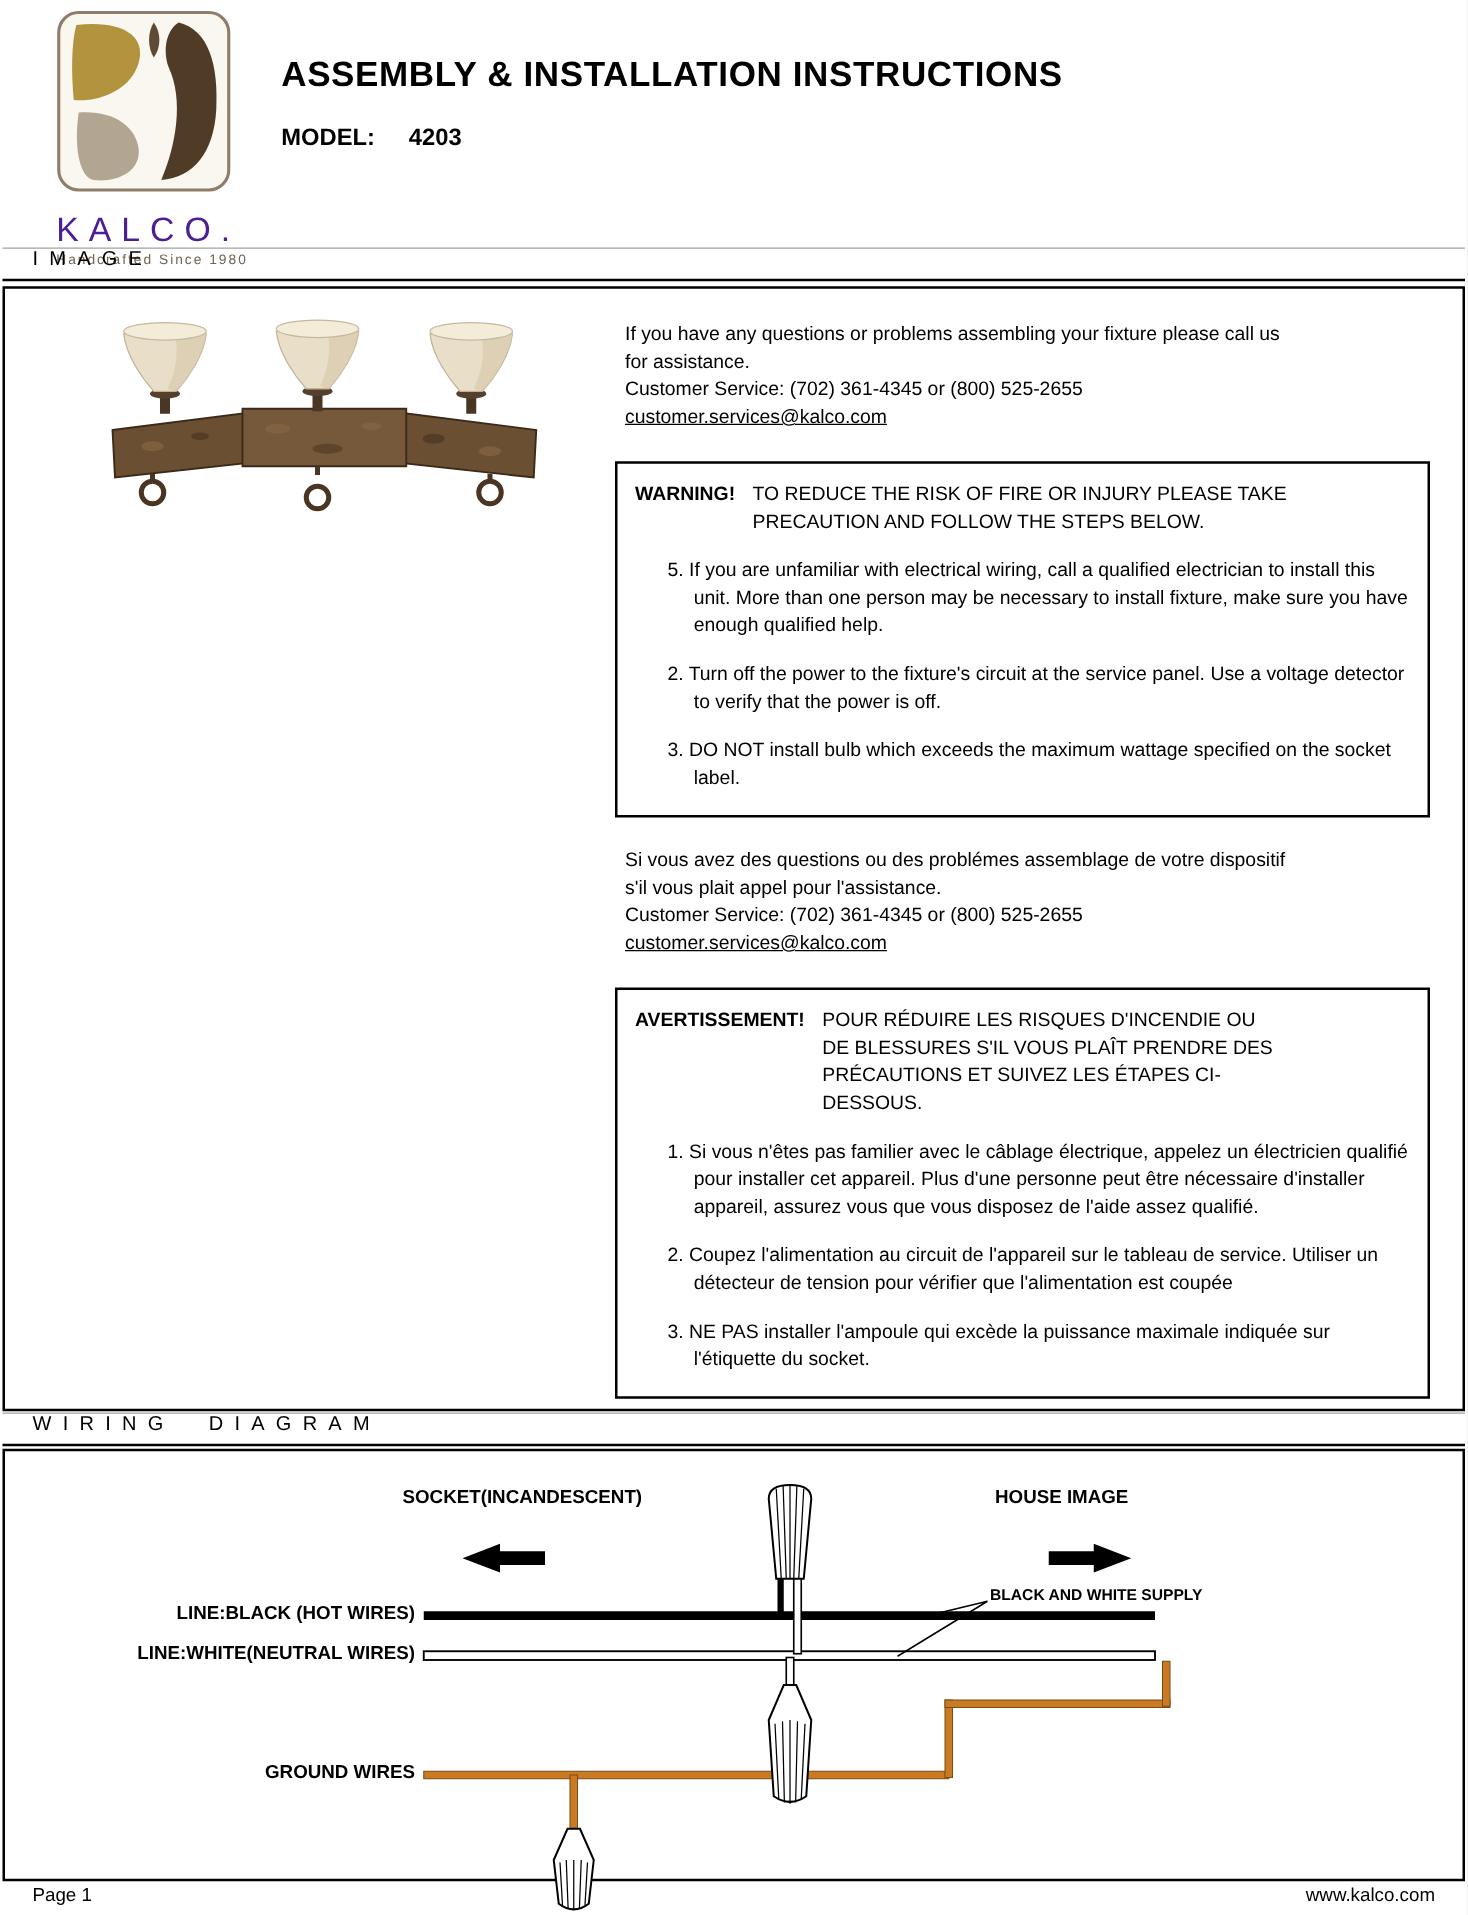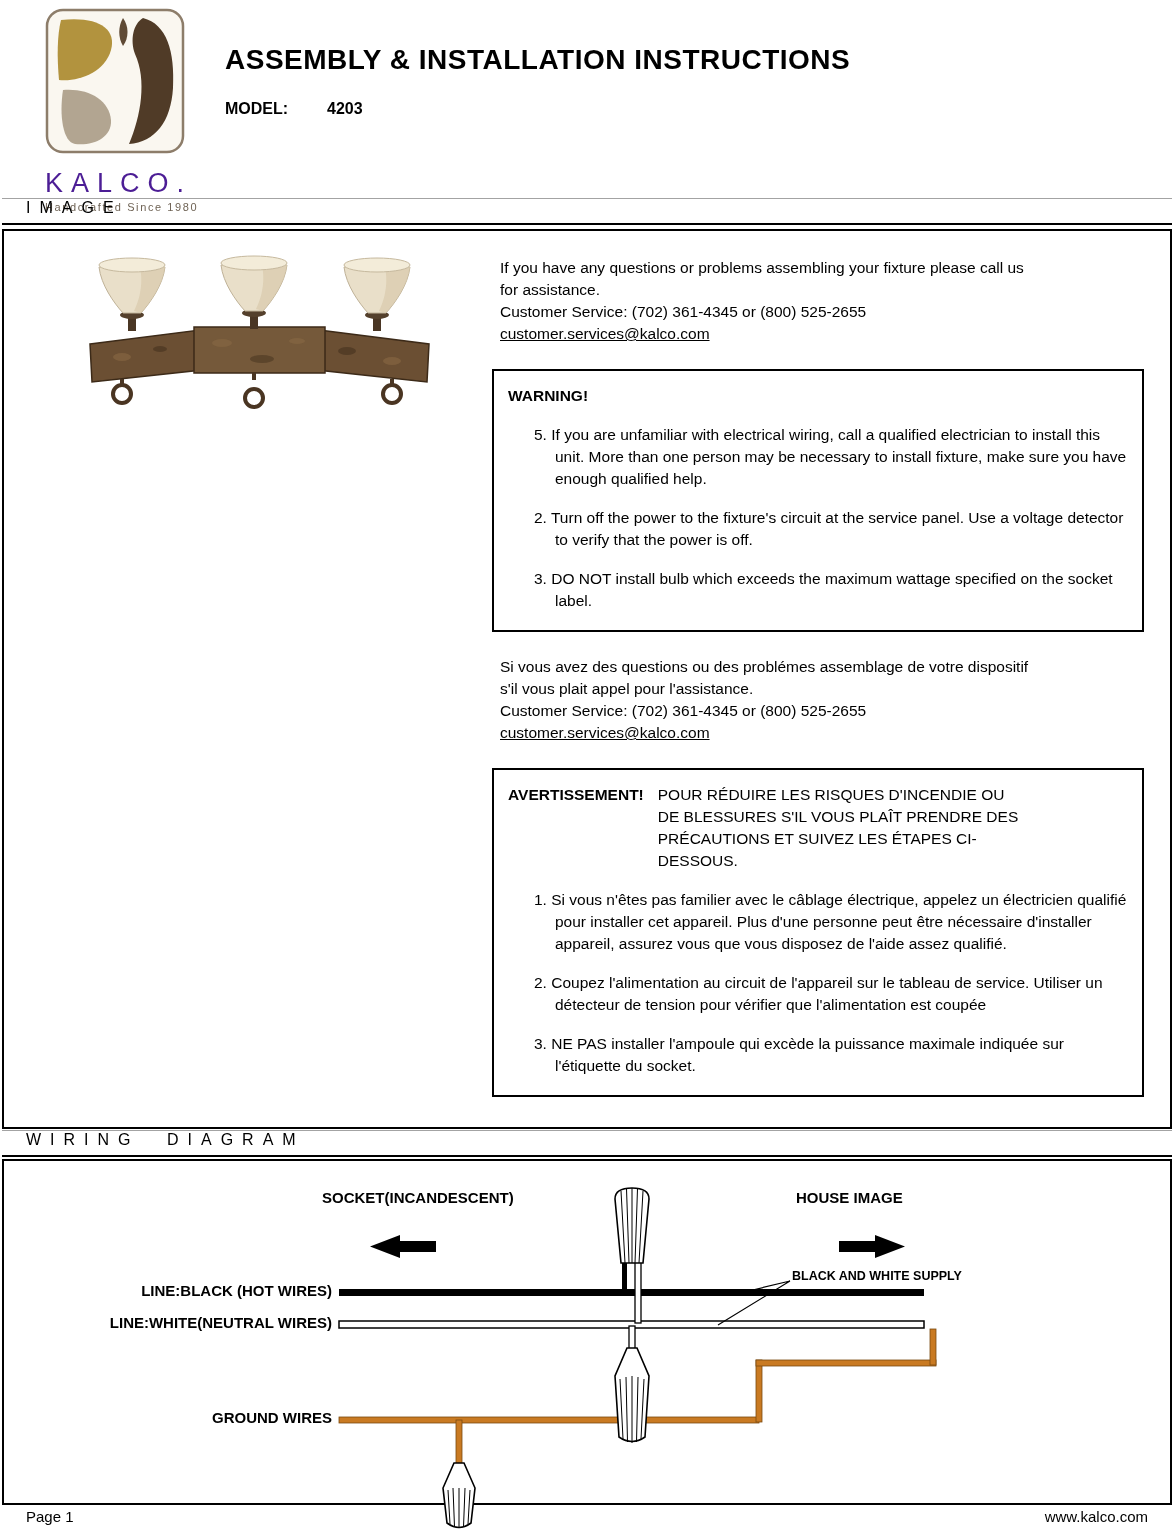--- a/index.html
+++ b/index.html
@@ -10,21 +10,21 @@
     font-family:"Liberation Sans", sans-serif; overflow:hidden;
   }
 
   
   .logo-block { position:absolute; left:45px; top:8px; width:180px; }
   .brand { margin-top:10px; font-size:27px; font-weight:400; letter-spacing:8px; color:#4c1d95; }
   .tagline { margin-top:2px; font-size:11px; letter-spacing:1.6px; color:#6f6355; }
   .header-text { position:absolute; left:225px; top:44px; }
   .page-title { font-size:28px; font-weight:bold; letter-spacing:0.5px; }
   .model-grid { margin-top:24px; display:grid; grid-template-columns:102px auto; row-gap:16px;
-                font-size:16px; font-weight:bold; }
+                font-size:19px; font-weight:bold; }
   .prewrap { white-space:pre-wrap; }
 
   
   .section-bar {
     position:absolute; left:2px; right:2px; height:27px;
     border-top:1px solid #a3a3a3; border-bottom:2px solid #000;
     display:flex; align-items:flex-start; padding-left:24px;
     font-size:16px; font-weight:normal; letter-spacing:9px; word-spacing:14px;
   }
   .bar-image  { top:198px; }
@@ -153,20 +153,21 @@
       <div class="contact en">
         <p>If you have any questions or problems assembling your fixture please call us</p>
         <p>for assistance.</p>
         <p>Customer Service: (702) 361-4345 or (800) 525-2655</p>
         <p><span class="email">customer.services@kalco.com</span></p>
       </div>
 
       <div class="warn-box warn-en">
         <div class="warn-head">
           <span class="warn-label">WARNING!</span>
+          <span class="warn-text">TO REDUCE THE RISK OF FIRE OR INJURY PLEASE TAKE PRECAUTION AND FOLLOW THE STEPS BELOW.</span>
         </div>
         <div class="step">5. If you are unfamiliar with electrical wiring, call a qualified electrician to install this unit. More than one person may be necessary to install fixture, make sure you have enough qualified help.</div>
         <div class="step">2. Turn off the power to the fixture's circuit at the service panel. Use a voltage detector to verify that the power is off.</div>
         <div class="step">3. DO NOT install bulb which exceeds the maximum wattage specified on the socket label.</div>
       </div>
 
       <div class="contact fr">
         <p>Si vous avez des questions ou des problémes assemblage de votre dispositif</p>
         <p>s'il vous plait appel pour l'assistance.</p>
         <p>Customer Service: (702) 361-4345 or (800) 525-2655</p>

